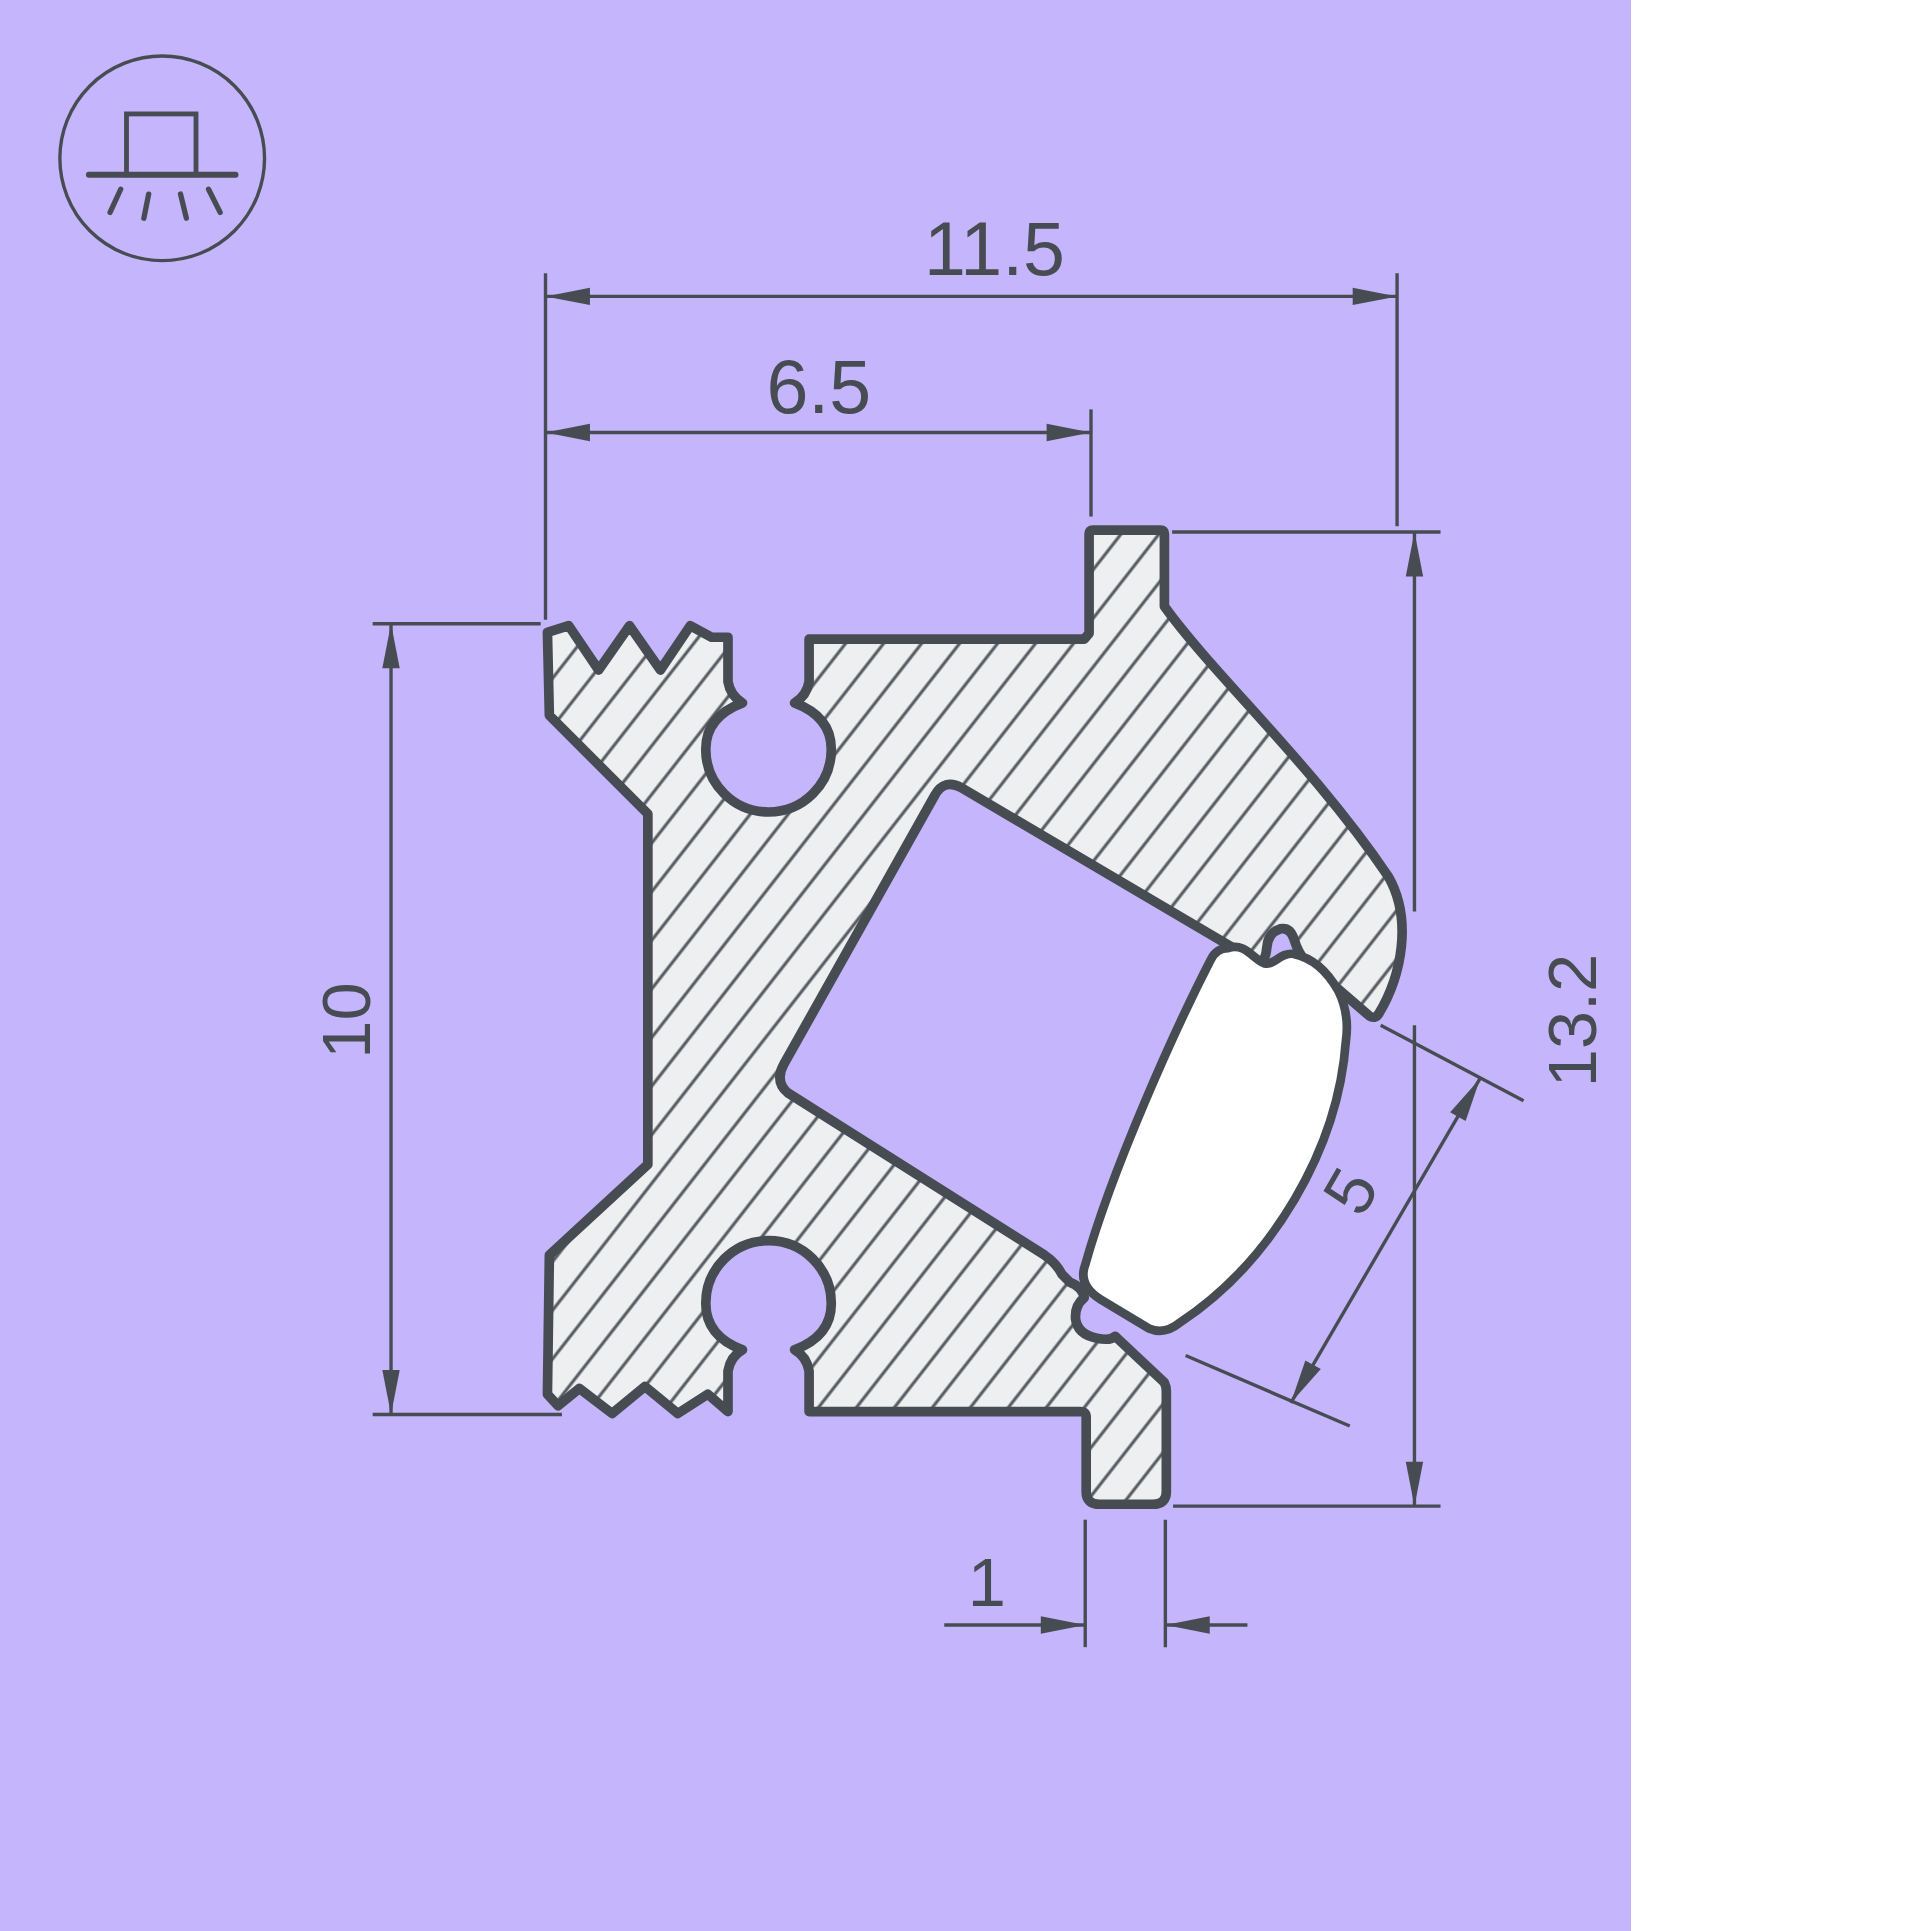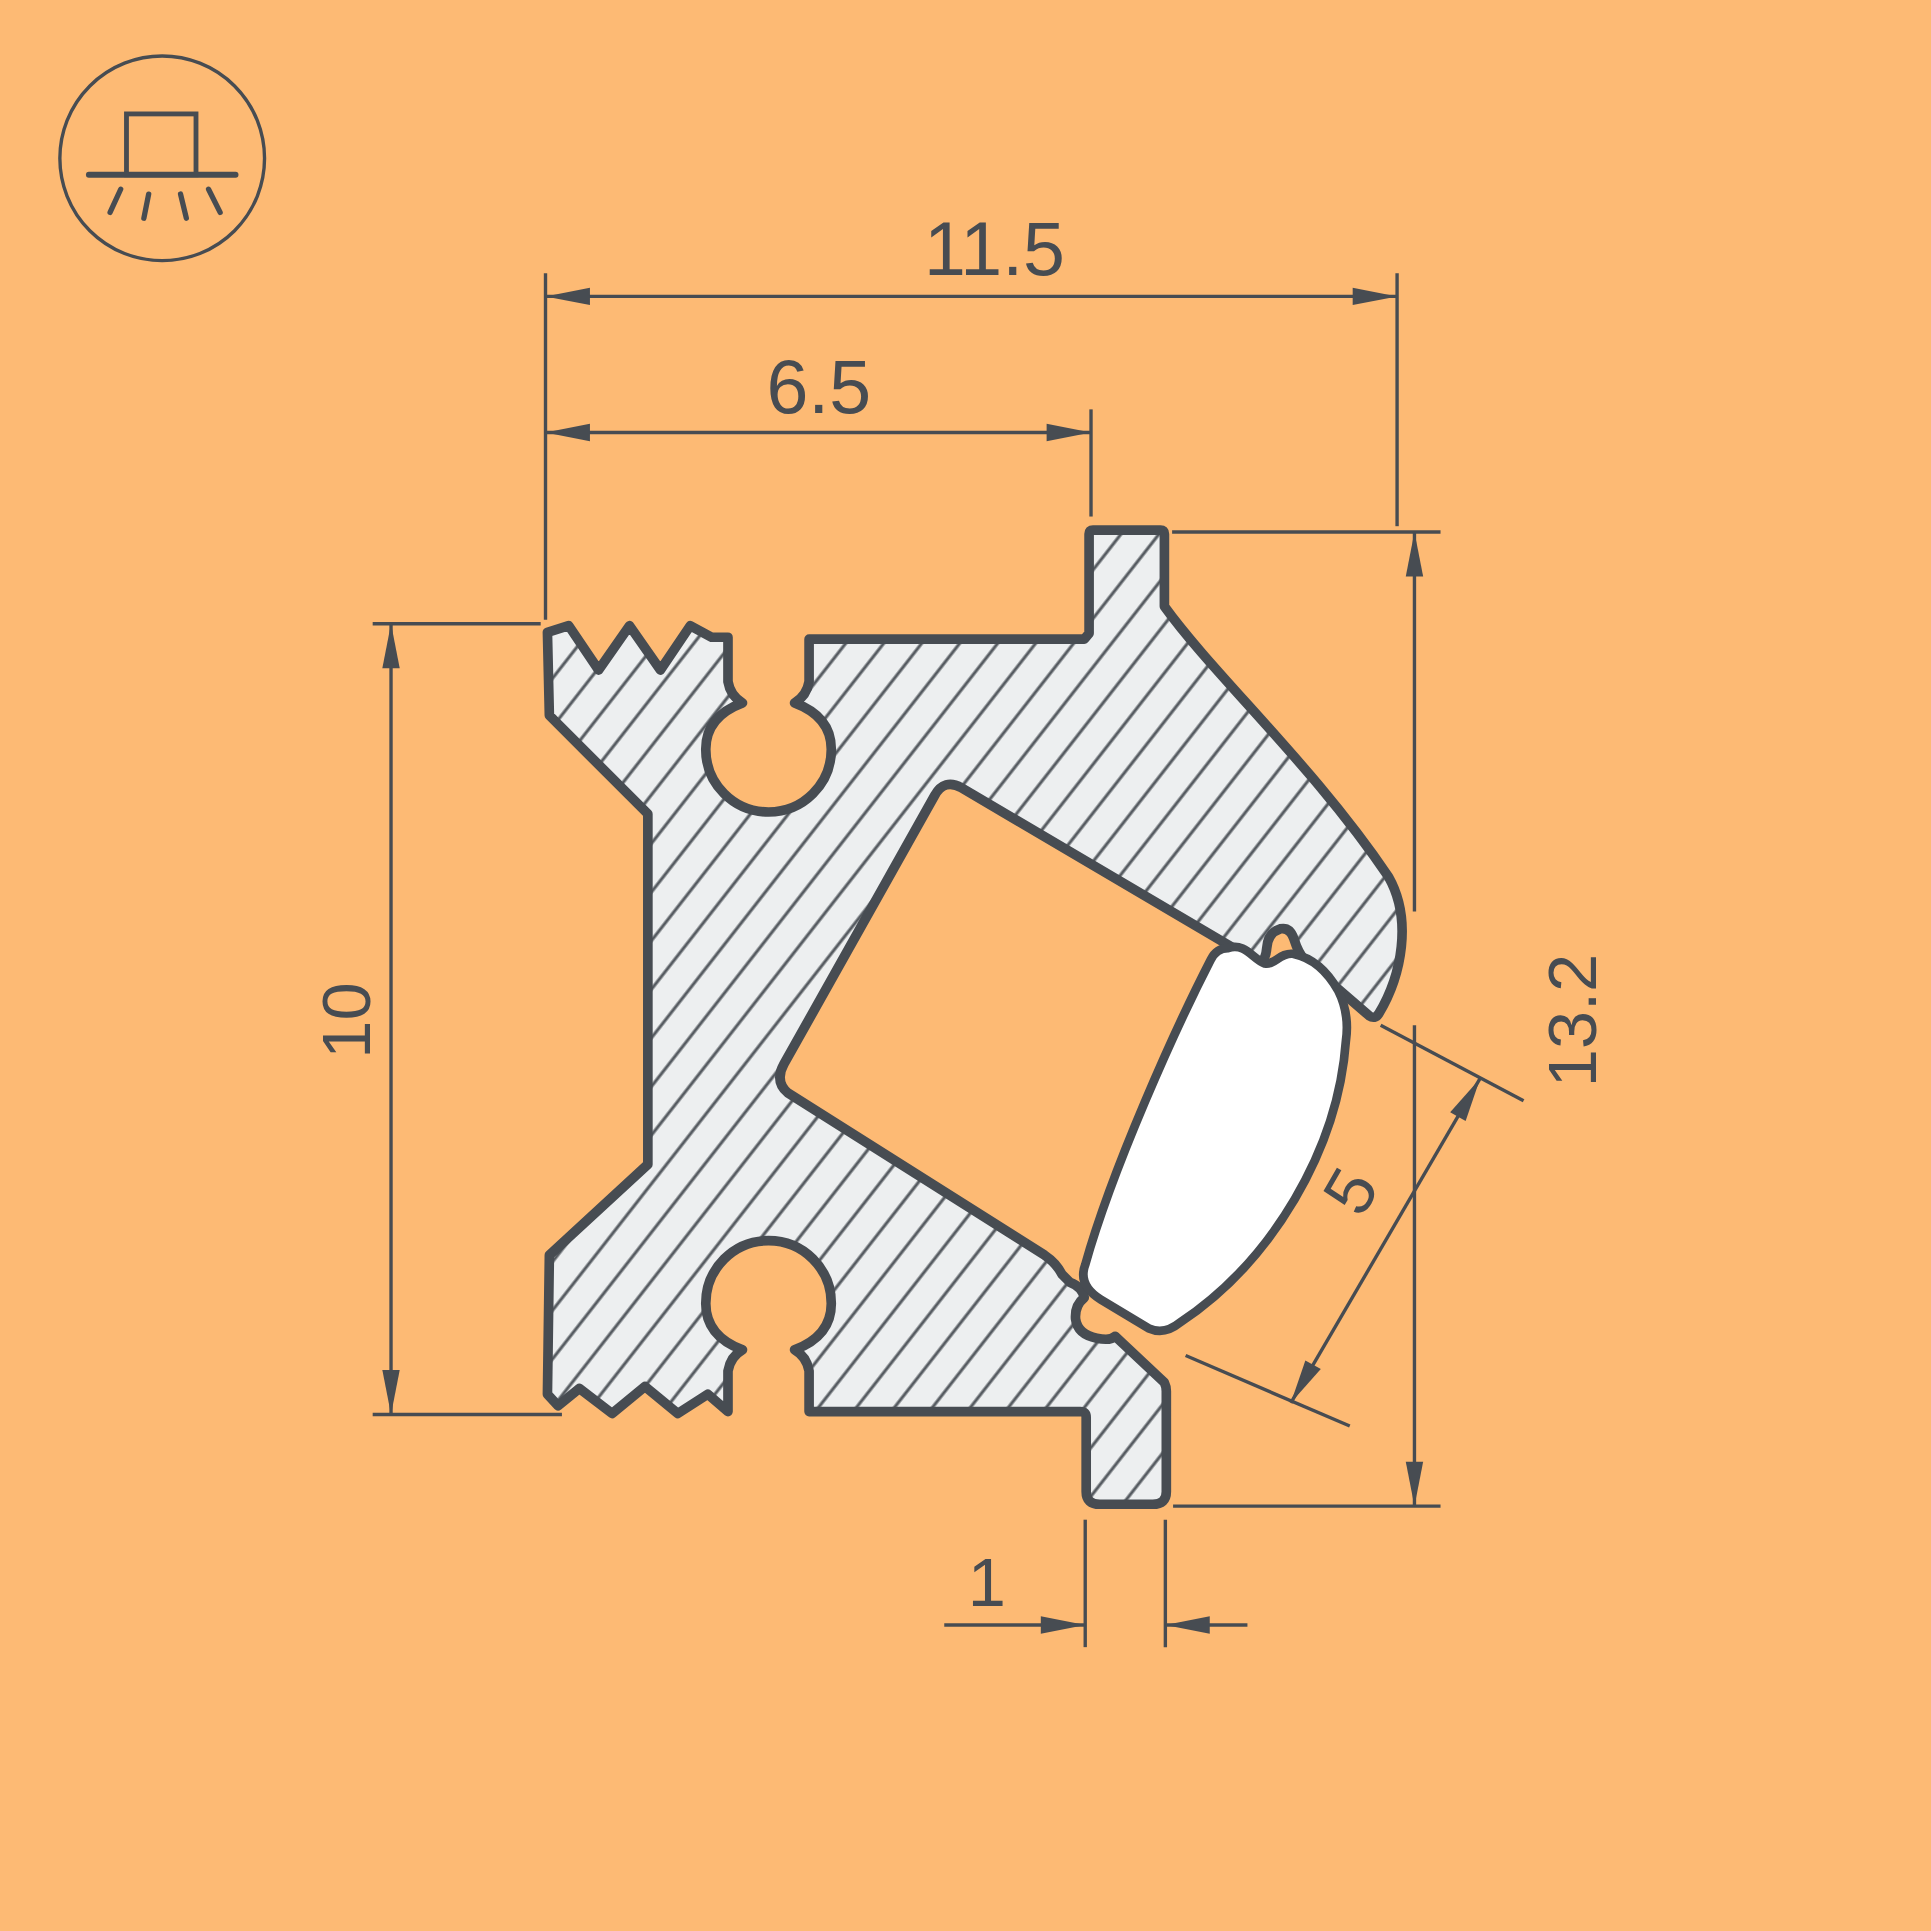--- a/index.html
+++ b/index.html
@@ -5,23 +5,23 @@
   html, body {
     margin: 0;
     padding: 0;
     background: #ffffff;
     width: 1931px;
     height: 1931px;
     font-family: "Liberation Sans", sans-serif;
   }
   #stage {
     position: relative;
-    width: 1931px;
+    width: 1631px;
     height: 1931px;
-    background: #fdba74;
+    background: #c4b5fd;
     overflow: hidden;
   }
   svg { display: block; }
   .dim-text {
     font-family: "Liberation Sans", sans-serif;
     fill: #474c52;
   }
   .dim-text-lg { font-size: 78px; }
   .dim-text-md { font-size: 71px; }
 </style>

